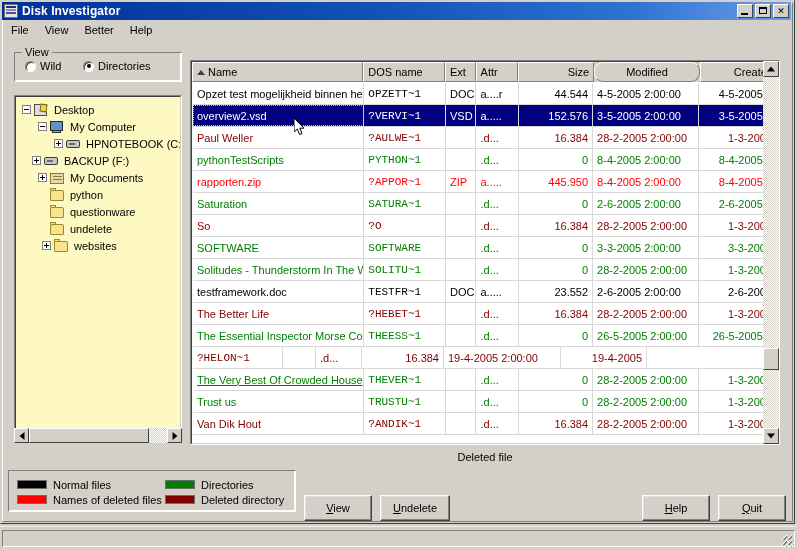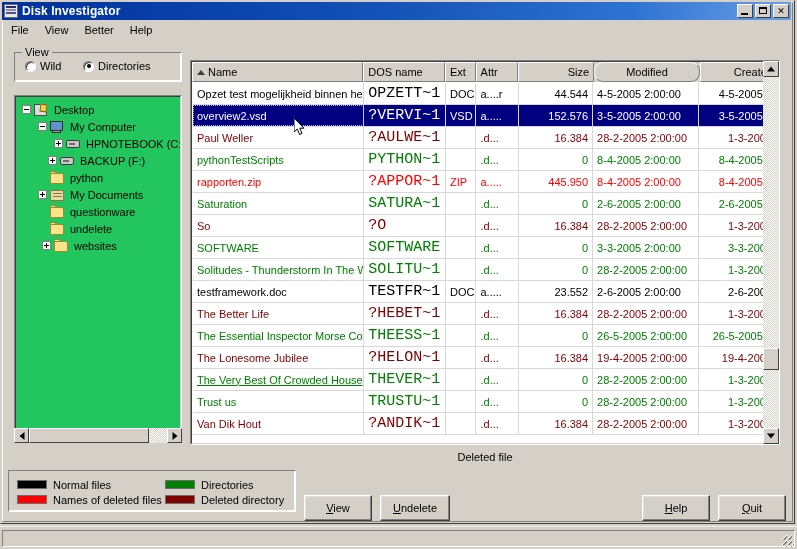--- a/index.html
+++ b/index.html
@@ -205,21 +205,21 @@
     overflow: hidden;
   }
   #tree-panel .tp-in {
     position: absolute;
     left: 0; top: 0; right: 0; bottom: 0;
     border: 1px solid #404040;
     border-right-color: #d4d0c8;
     border-bottom-color: #d4d0c8;
     box-sizing: border-box;
     overflow: hidden;
-    background: #22c55e;
+    background: #fef9c3;
   }
   .tree {
     position: absolute;
     left: 0; top: 4px;
     right: 0;
     font-size: 11px;
   }
   .tnode {
     display: flex;
     align-items: center;
@@ -456,21 +456,21 @@
     box-sizing: border-box;
     padding: 0 4px;
     display: flex;
     align-items: center;
     font-size: 11px;
     white-space: nowrap;
     overflow: hidden;
     border-right: 1px solid #d8d8d8;
   }
   .cell.r { justify-content: flex-end; }
-  .cell.mono { font-family: "Liberation Mono", monospace; font-size: 15px; text-align: center; }
+  .cell.mono { font-family: "Liberation Mono", monospace; font-size: 11px; text-align: center; }
 
   
   #list-vscroll {
     position: absolute;
     left: 763px; top: 61px;
     width: 16px; height: 383px;
     background: #d4d0c8;
   }
   #list-vscroll .vtrack {
     position: absolute;
@@ -639,40 +639,40 @@
             </span>
             <span class="tlabel">My Computer</span>
           </div>
           <div class="tnode" style="padding-left: 38px;">
             <span class="texp plus"></span>
             <span class="tico">
               <span class="ico-drive" style="display: block;"></span>
             </span>
             <span class="tlabel">HPNOTEBOOK (C:</span>
           </div>
-          <div class="tnode" style="padding-left: 32px;">
+          <div class="tnode" style="padding-left: 16px;">
             <span class="texp plus"></span>
             <span class="tico">
               <span class="ico-drive" style="display: block;"></span>
             </span>
             <span class="tlabel">BACKUP (F:)</span>
+          </div>
+          <div class="tnode" style="padding-left: 22px;">
+            <span class="texp plus"></span>
+            <span class="tico">
+              <span class="ico-docs" style="display: block;"></span>
+            </span>
+            <span class="tlabel">My Documents</span>
           </div>
           <div class="tnode" style="padding-left: 22px;">
             <span class="texp none"></span>
             <span class="tico">
               <span class="ico-folder" style="display: block;"></span>
             </span>
             <span class="tlabel">python</span>
-          </div>
-          <div class="tnode" style="padding-left: 22px;">
-            <span class="texp plus"></span>
-            <span class="tico">
-              <span class="ico-docs" style="display: block;"></span>
-            </span>
-            <span class="tlabel">My Documents</span>
           </div>
           <div class="tnode" style="padding-left: 22px;">
             <span class="texp none"></span>
             <span class="tico">
               <span class="ico-folder" style="display: block;"></span>
             </span>
             <span class="tlabel">questionware</span>
           </div>
           <div class="tnode" style="padding-left: 22px;">
             <span class="texp none"></span>
@@ -829,21 +829,20 @@
           <div class="row">
             <div class="cell" style="width: 190px; color: rgb(0, 128, 0);">The Essential Inspector Morse Collec</div>
             <div class="cell mono" style="width: 90px; color: rgb(0, 128, 0);">THEESS~1</div>
             <div class="cell" style="width: 33px; color: rgb(0, 128, 0);"></div>
             <div class="cell" style="width: 46px; color: rgb(0, 128, 0);">.d...</div>
             <div class="cell r" style="width: 82px; color: rgb(0, 128, 0);">0</div>
             <div class="cell" style="width: 117px; color: rgb(0, 128, 0);">26-5-2005 2:00:00</div>
             <div class="cell r" style="width: 86px; color: rgb(0, 128, 0);">26-5-2005 1</div>
           </div>
           <div class="row">
-            <div class="cell" style="width: 190px; color: rgb(128, 0, 0);">The Lonesome Jubilee</div>
             <div class="cell mono" style="width: 90px; color: rgb(128, 0, 0);">?HELON~1</div>
             <div class="cell" style="width: 33px; color: rgb(128, 0, 0);"></div>
             <div class="cell" style="width: 46px; color: rgb(128, 0, 0);">.d...</div>
             <div class="cell r" style="width: 82px; color: rgb(128, 0, 0);">16.384</div>
             <div class="cell" style="width: 117px; color: rgb(128, 0, 0);">19-4-2005 2:00:00</div>
             <div class="cell r" style="width: 86px; color: rgb(128, 0, 0);">19-4-2005</div>
           </div>
           <div class="row">
             <div class="cell" style="width: 190px; color: rgb(0, 128, 0); text-decoration: underline;">The Very Best Of Crowded House</div>
             <div class="cell mono" style="width: 90px; color: rgb(0, 128, 0);">THEVER~1</div>

